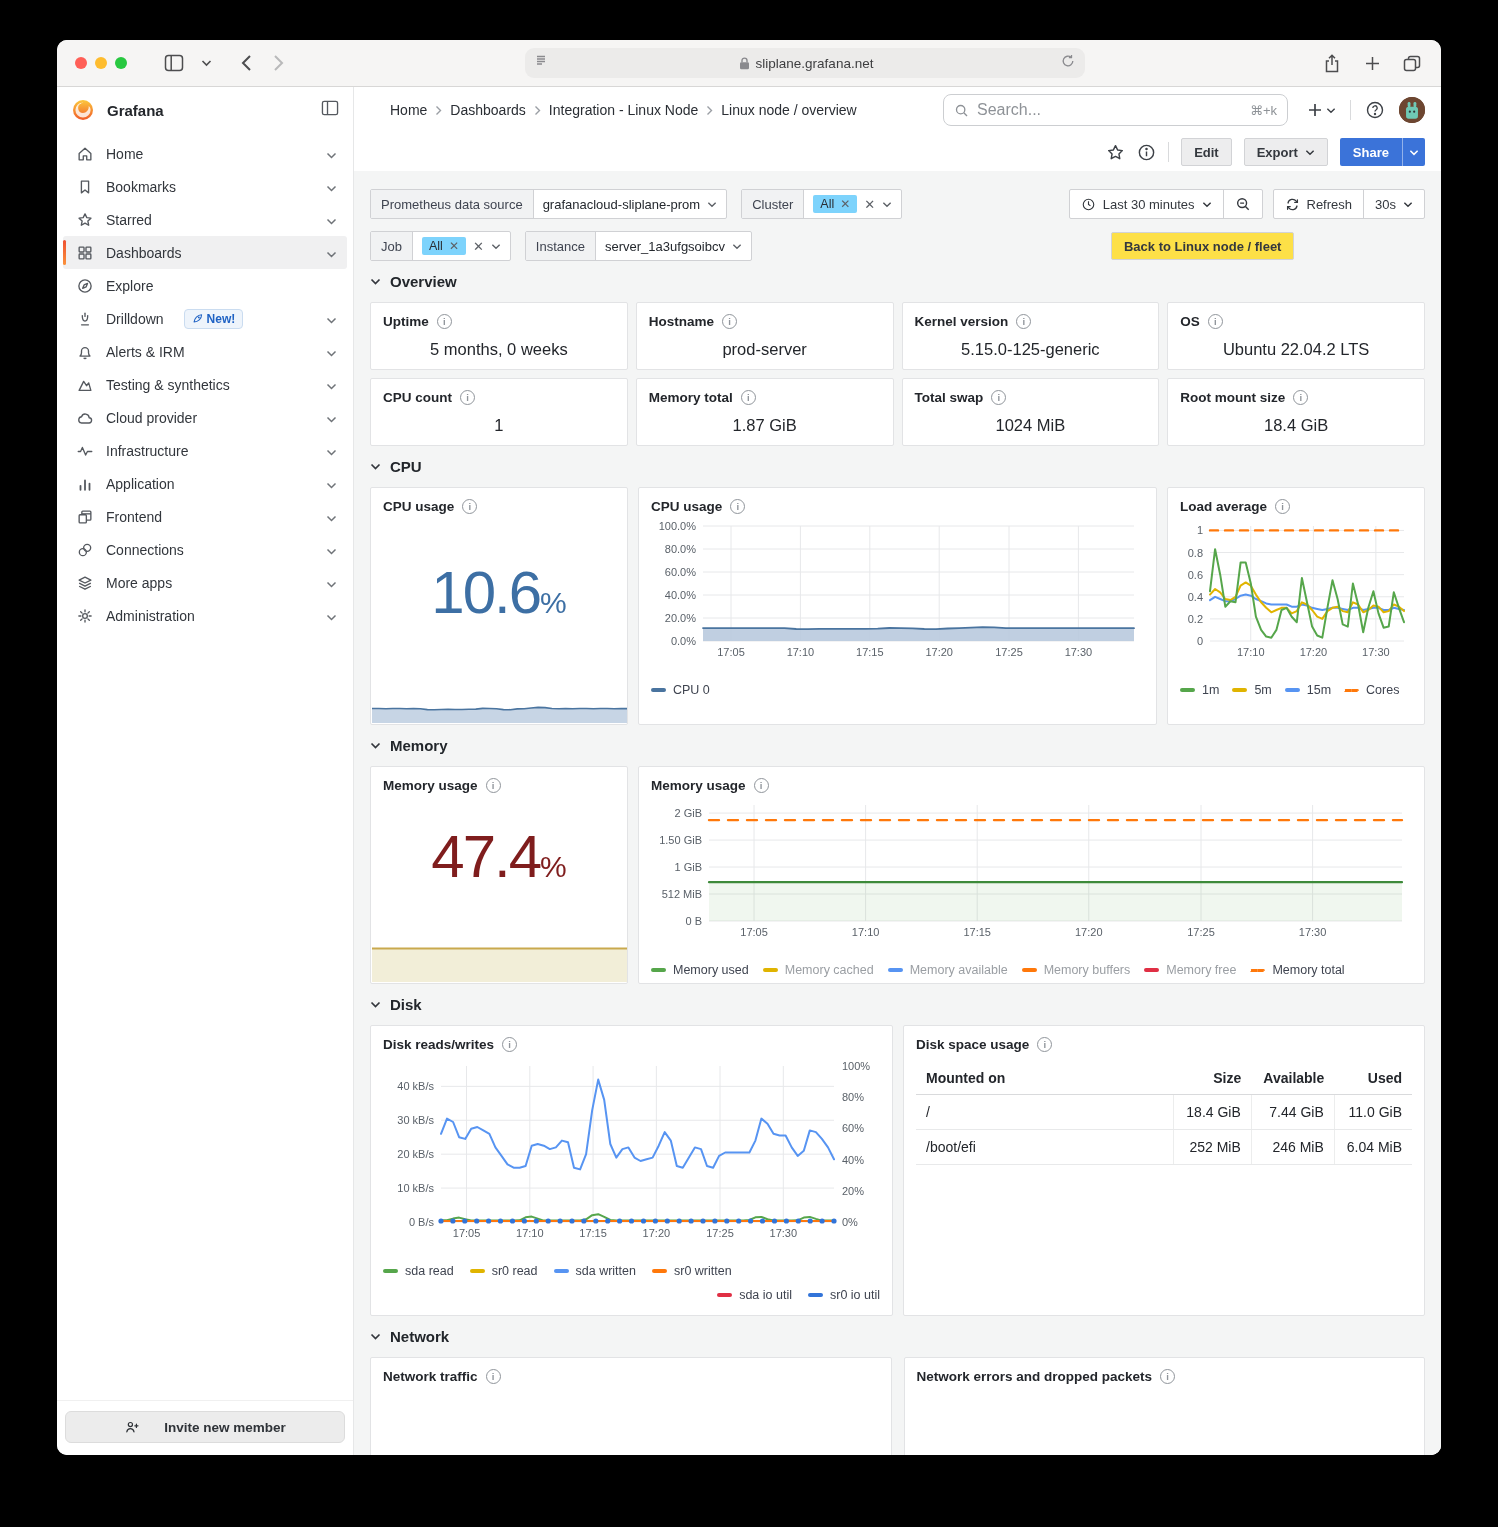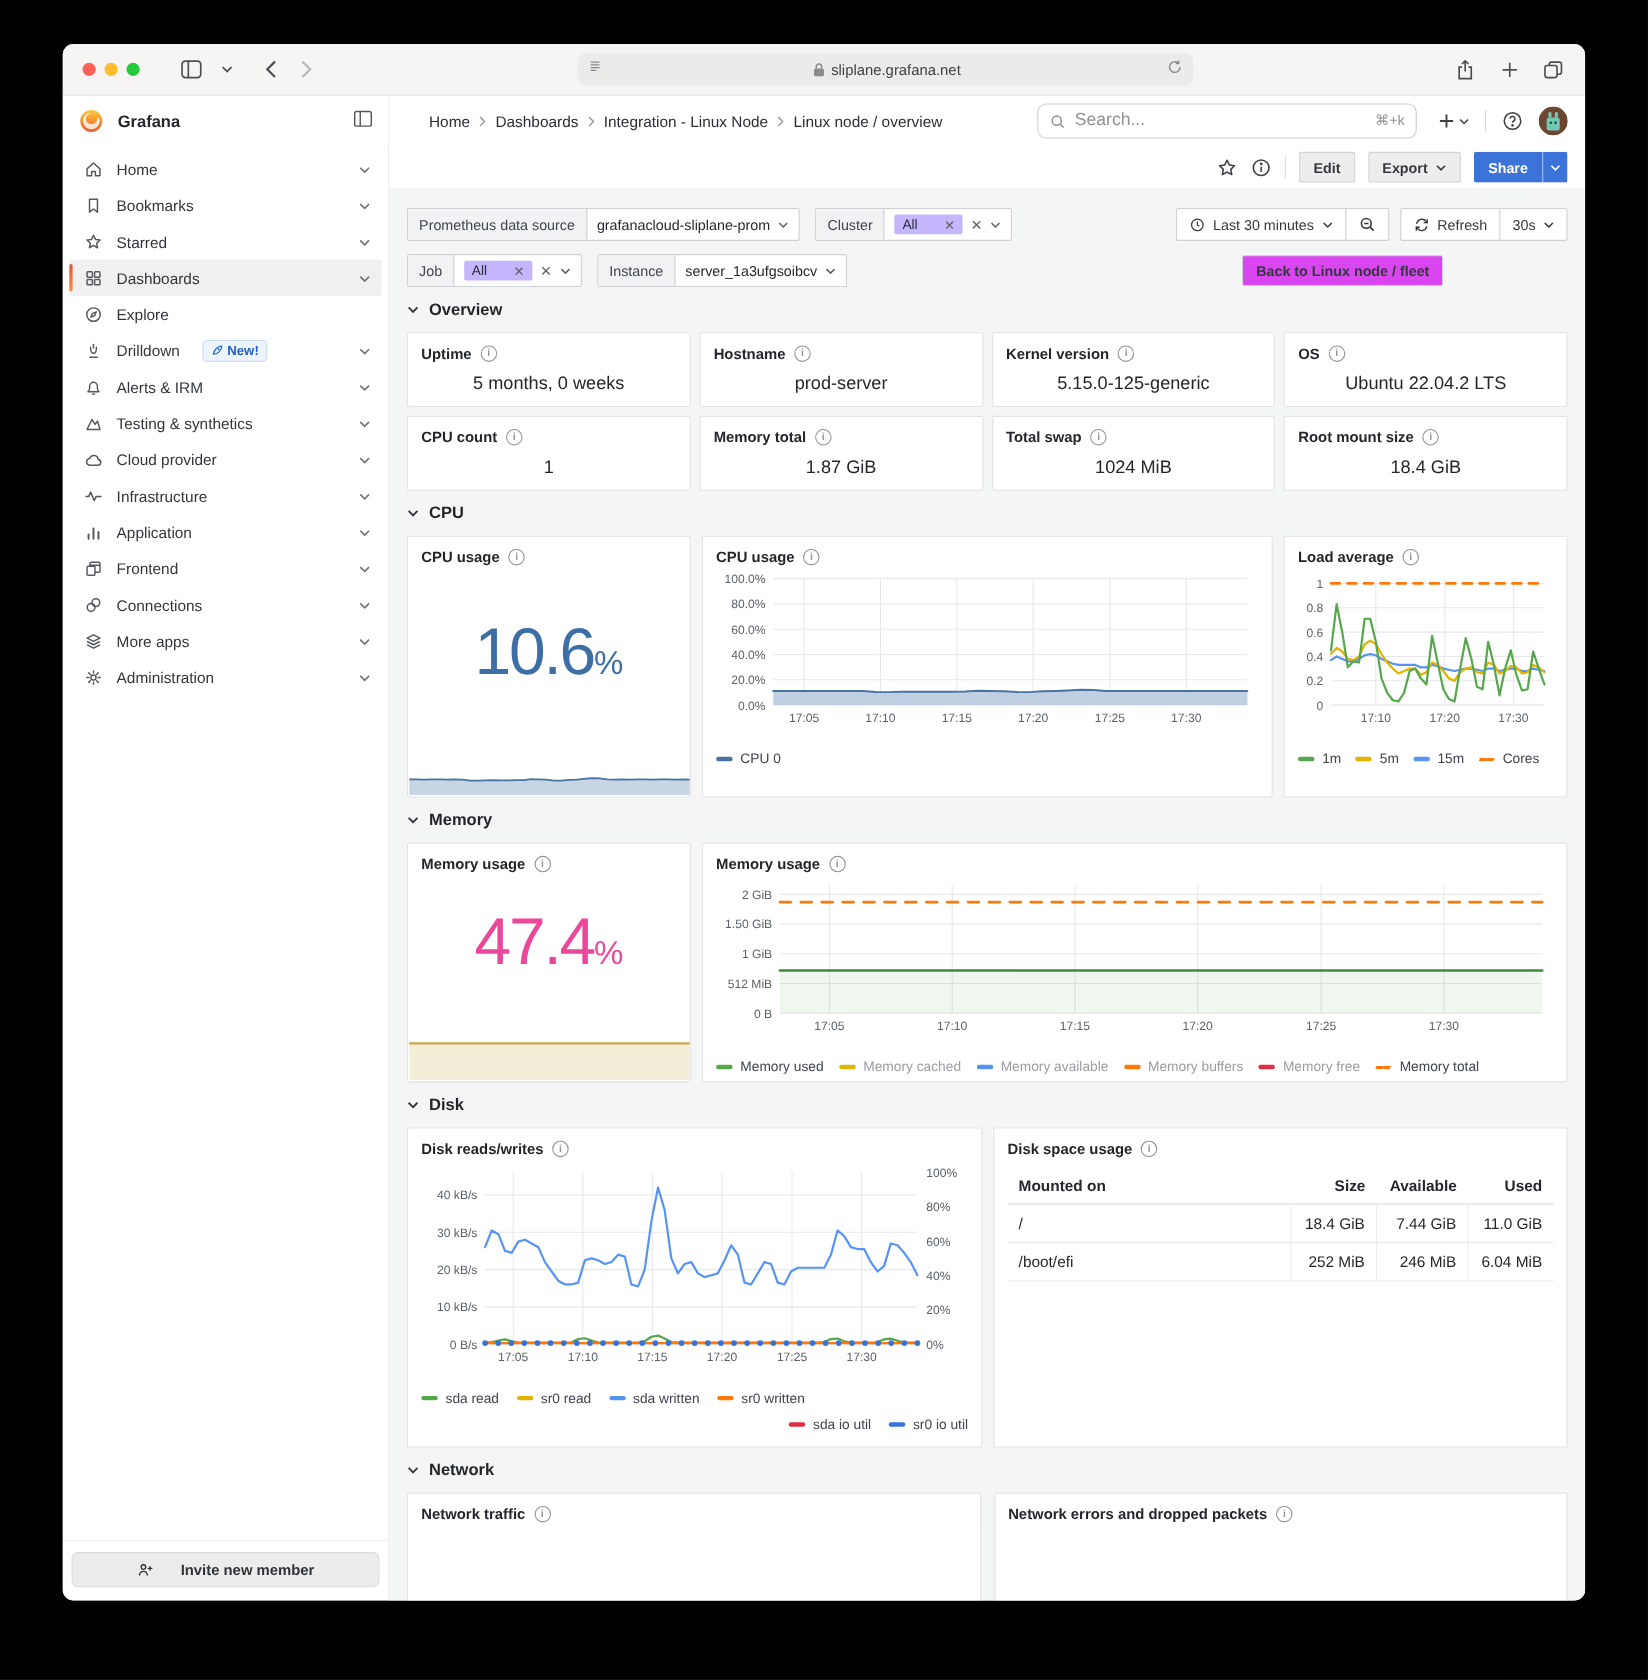--- a/index.html
+++ b/index.html
@@ -40,31 +40,31 @@
   .searchbox{margin-left:auto;width:345px;height:32px;border:1px solid #ccced1;border-radius:8px;display:flex;align-items:center;padding:0 10px;gap:8px;color:#8e9297}
   .searchbox input{border:none;outline:none;flex:1;font-size:16px;background:transparent;color:#33373d;font-family:inherit}
   .searchbox input::placeholder{color:#8e9297}
   .kbd{font-size:13px;color:#8e9297}
   .hicons{display:flex;align-items:center;gap:14px;margin-left:12px;color:#3c4046}
   .avatar{width:26px;height:26px;border-radius:50%;overflow:hidden;background:#6d4631;cursor:pointer}
   .toolbar{height:38px;flex:0 0 38px;display:flex;align-items:center;justify-content:flex-end;gap:12px;padding:0 16px;background:#fff}
   .tb-ic{color:#3c4046;cursor:pointer;display:flex}
   .vdiv{width:1px;height:20px;background:#d9dadc}
   .btn{height:28px;border:1px solid #d2d3d6;background:#ededee;border-radius:2px;padding:0 12px;font-size:13px;font-weight:600;color:#34383e;display:inline-flex;align-items:center;gap:7px;cursor:pointer}
-  .btn.white{background:#d946ef}
+  .btn.white{background:#fde047}
   .share-btn{height:28px;border-radius:2px;overflow:hidden;display:flex;cursor:pointer}
   .share-main{background:var(--share);color:#fff;font-size:13px;font-weight:600;display:flex;align-items:center;padding:0 13px}
   .share-chev{background:var(--share);color:#fff;display:flex;align-items:center;padding:0 6px;border-left:1px solid rgba(255,255,255,.45)}
   
   .canvas{flex:1;background:#f4f5f5;padding:18px 16px 0;overflow:hidden}
   .frow{display:flex;align-items:center;gap:14px;margin-bottom:12px}
   .pick{display:flex;height:30px;border:1px solid #d0d1d4;border-radius:2px;background:#fff;align-items:stretch;font-size:13px;cursor:pointer}
   .plabel{display:flex;align-items:center;padding:0 10px;background:#f1f2f3;border-right:1px solid #d0d1d4;color:#3f4450;font-weight:500;white-space:nowrap}
   .pval{display:flex;align-items:center;gap:7px;padding:0 9px;color:#24282e;font-weight:400;white-space:nowrap}
-  .chip{background:#c4b5fd;border-radius:2px;padding:2px 7px;display:inline-flex;gap:24px;align-items:flex-end;font-size:12.5px;color:#2a2e34}
+  .chip{background:#7dd3fc;border-radius:2px;padding:2px 7px;display:inline-flex;gap:6px;align-items:center;font-size:12.5px;color:#2a2e34}
   .xsm{color:#5d6167;font-size:12px;line-height:1}
   .chev{color:#5d6167;display:flex}
   .timegrp{margin-left:auto;display:flex;gap:10px;align-items:center}
   .seg{display:flex;border:1px solid #d0d1d4;border-radius:2px;background:#fff;height:30px}
   .seg>div{display:flex;align-items:center;gap:7px;padding:0 11px;font-size:13px;font-weight:500;color:#34383e;cursor:pointer}
   .seg>div+div{border-left:1px solid #d0d1d4}
   .sec{display:flex;align-items:center;gap:9px;margin:12px 0 12px;font-weight:700;font-size:15px;color:#22262b}
   .sec .chev{color:#33373d}
   .stats{display:grid;grid-template-columns:repeat(4,1fr);gap:8px;margin-bottom:8px}
   .panel{background:#fff;border:1px solid #e2e3e5;border-radius:2px;padding:8px 12px;position:relative}
@@ -752,21 +752,21 @@
               </svg>
             </span>
           <span>Memory</span>
         </div>
         <div class="prow" style="height:218px">
           <div class="panel bigstat">
             <div class="ptitle">
                 <span>Memory usage</span>
                 <span class="info">i</span>
               </div>
-            <div class="bignum" style="top: 41%; color: #ec4899;"><span class="v">47.4</span><span class="u">%</span></div>
+            <div class="bignum" style="top: 41%; color: #7f1d1d;"><span class="v">47.4</span><span class="u">%</span></div>
             <div class="spark chartbox" style="height:36px"><svg width="256" height="36" viewBox="0 0 256 36">
                   <path d="M0.0 2.6L256.0 2.6L256.0 36L0.0 36Z" fill="#f2eed8" opacity="1"></path>
                   <path d="M0.0 2.6L256.0 2.6" fill="none" stroke="#c9a94e" stroke-width="2" stroke-linejoin="round" stroke-linecap="round"></path>
                 </svg></div>
           </div>
           <div class="panel" style="flex:1">
             <div class="ptitle">
                 <span>Memory usage</span>
                 <span class="info">i</span>
               </div>

